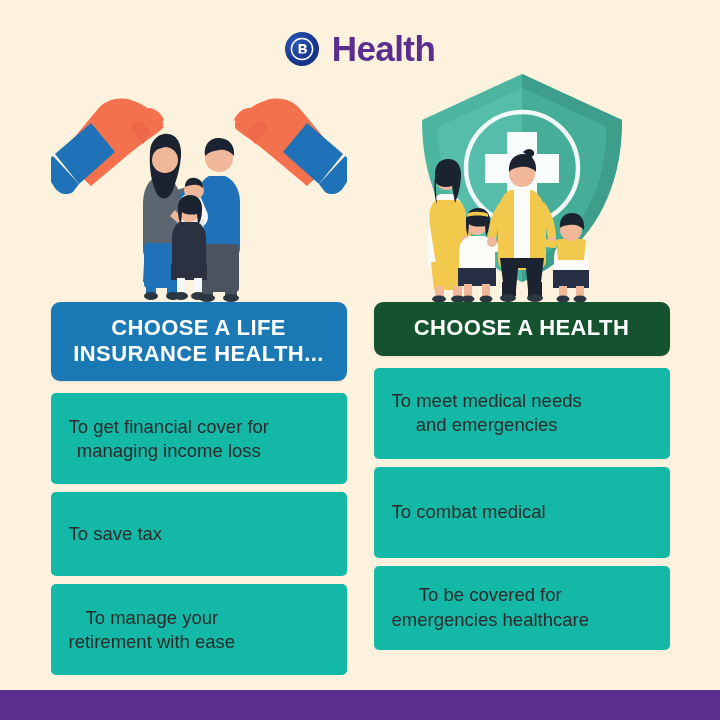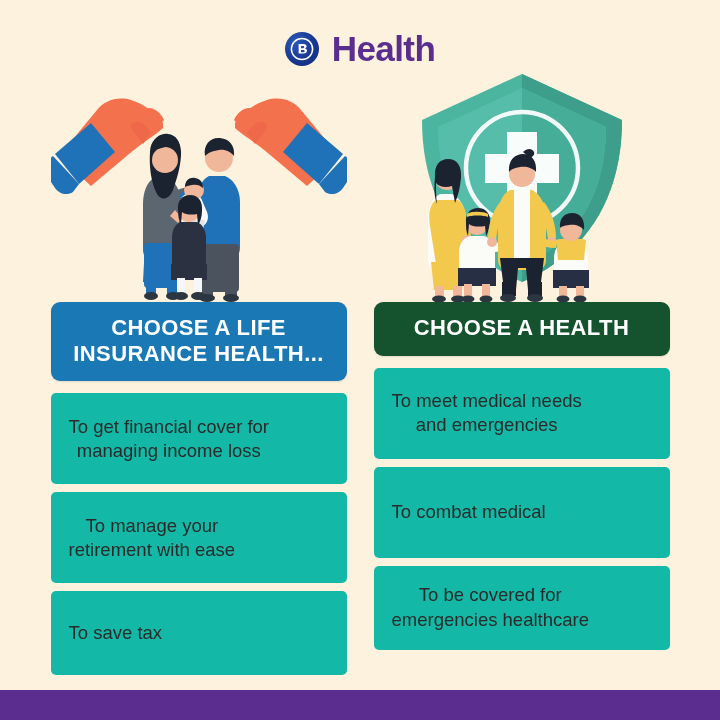--- a/index.html
+++ b/index.html
@@ -167,29 +167,29 @@
       <span>INSURANCE HEALTH...</span>
     </div>
 
     <div class="cards">
       <div class="card">
         <span>
           <span>To get financial cover for</span><br>
           <span>managing income loss</span>
         </span>
       </div>
+      <div class="card short">
+        <span>
+          <span>To save tax</span>
+        </span>
+      </div>
       <div class="card">
         <span>
           <span>To manage your</span><br>
           <span>retirement with ease</span>
-        </span>
-      </div>
-      <div class="card short">
-        <span>
-          <span>To save tax</span>
         </span>
       </div>
     </div>
   </div>
 
   <div class="col">
 
     <div class="art">
       <svg viewBox="0 0 296 234" xmlns="http://www.w3.org/2000/svg">
 

